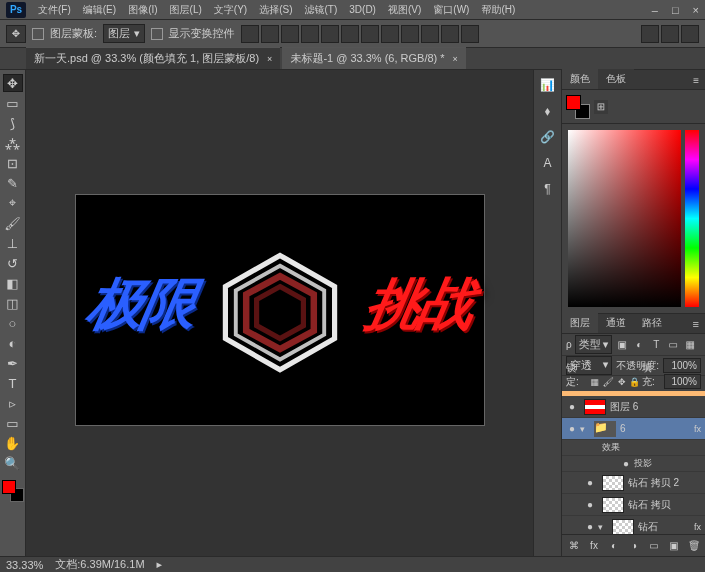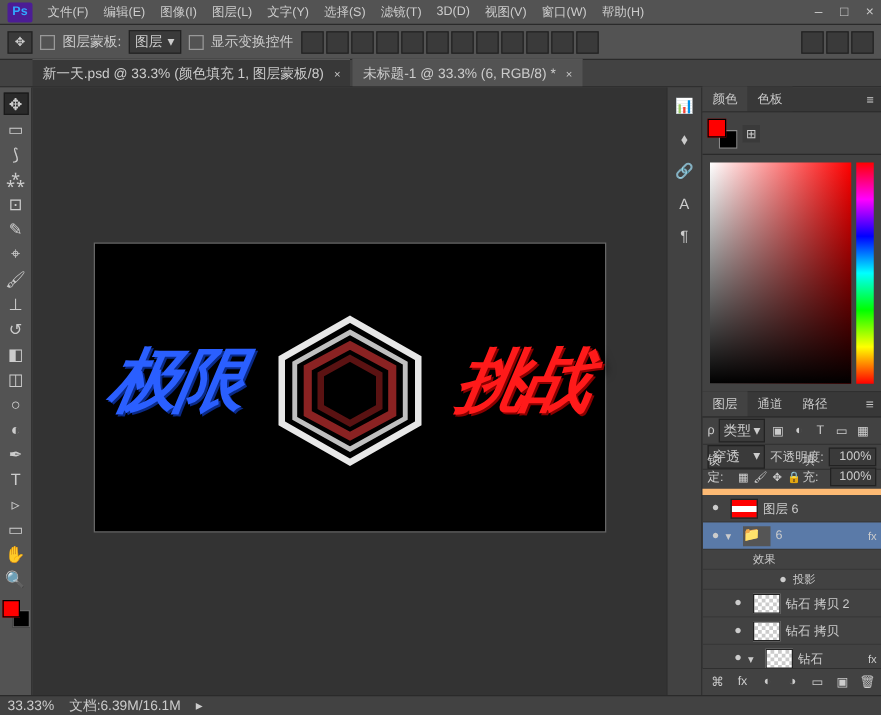--- a/index.html
+++ b/index.html
@@ -1,18 +1,18 @@
 <!DOCTYPE html>
 <html><head>
 <meta charset="utf-8">
 <style>
 *{margin:0;padding:0;box-sizing:border-box;font-family:"Microsoft YaHei",Arial,sans-serif;font-size:11px;color:#ccc;user-select:none}
 body{background:#535353;width:705px;height:572px;overflow:hidden;position:relative}
 .menubar{background:#535353;height:20px;display:flex;align-items:center;padding:0 6px;border-bottom:1px solid #2a2a2a}
-.menubar .logo{width:20px;height:16px;background:#4c1d95;border-radius:2px;display:flex;align-items:center;justify-content:center;margin-right:8px}
+.menubar .logo{width:20px;height:16px;background:#0f172a;border-radius:2px;display:flex;align-items:center;justify-content:center;margin-right:8px}
 .menubar .logo span{color:#31a8ff;font-weight:bold;font-size:10px}
 .menubar .mitem{margin-right:4px;padding:2px 4px;font-size:10px;cursor:default}
 .menubar .win-controls{margin-left:auto;display:flex;gap:14px;font-size:12px}
 .menubar .win-controls span{cursor:default}
 .optbar{background:#535353;height:28px;display:flex;align-items:center;padding:0 6px;border-bottom:1px solid #2a2a2a;gap:6px}
 .optbar .ico{width:20px;height:18px;background:#3a3a3a;border:1px solid #222;display:flex;align-items:center;justify-content:center;font-size:10px}
 .optbar .chk{width:12px;height:12px;border:1px solid #999}
 .optbar .lbl{font-size:11px}
 .optbar .sel{background:#3a3a3a;border:1px solid #222;padding:1px 4px;font-size:11px;display:flex;align-items:center;gap:4px}
 .optbar .verticons{display:flex;gap:2px}

